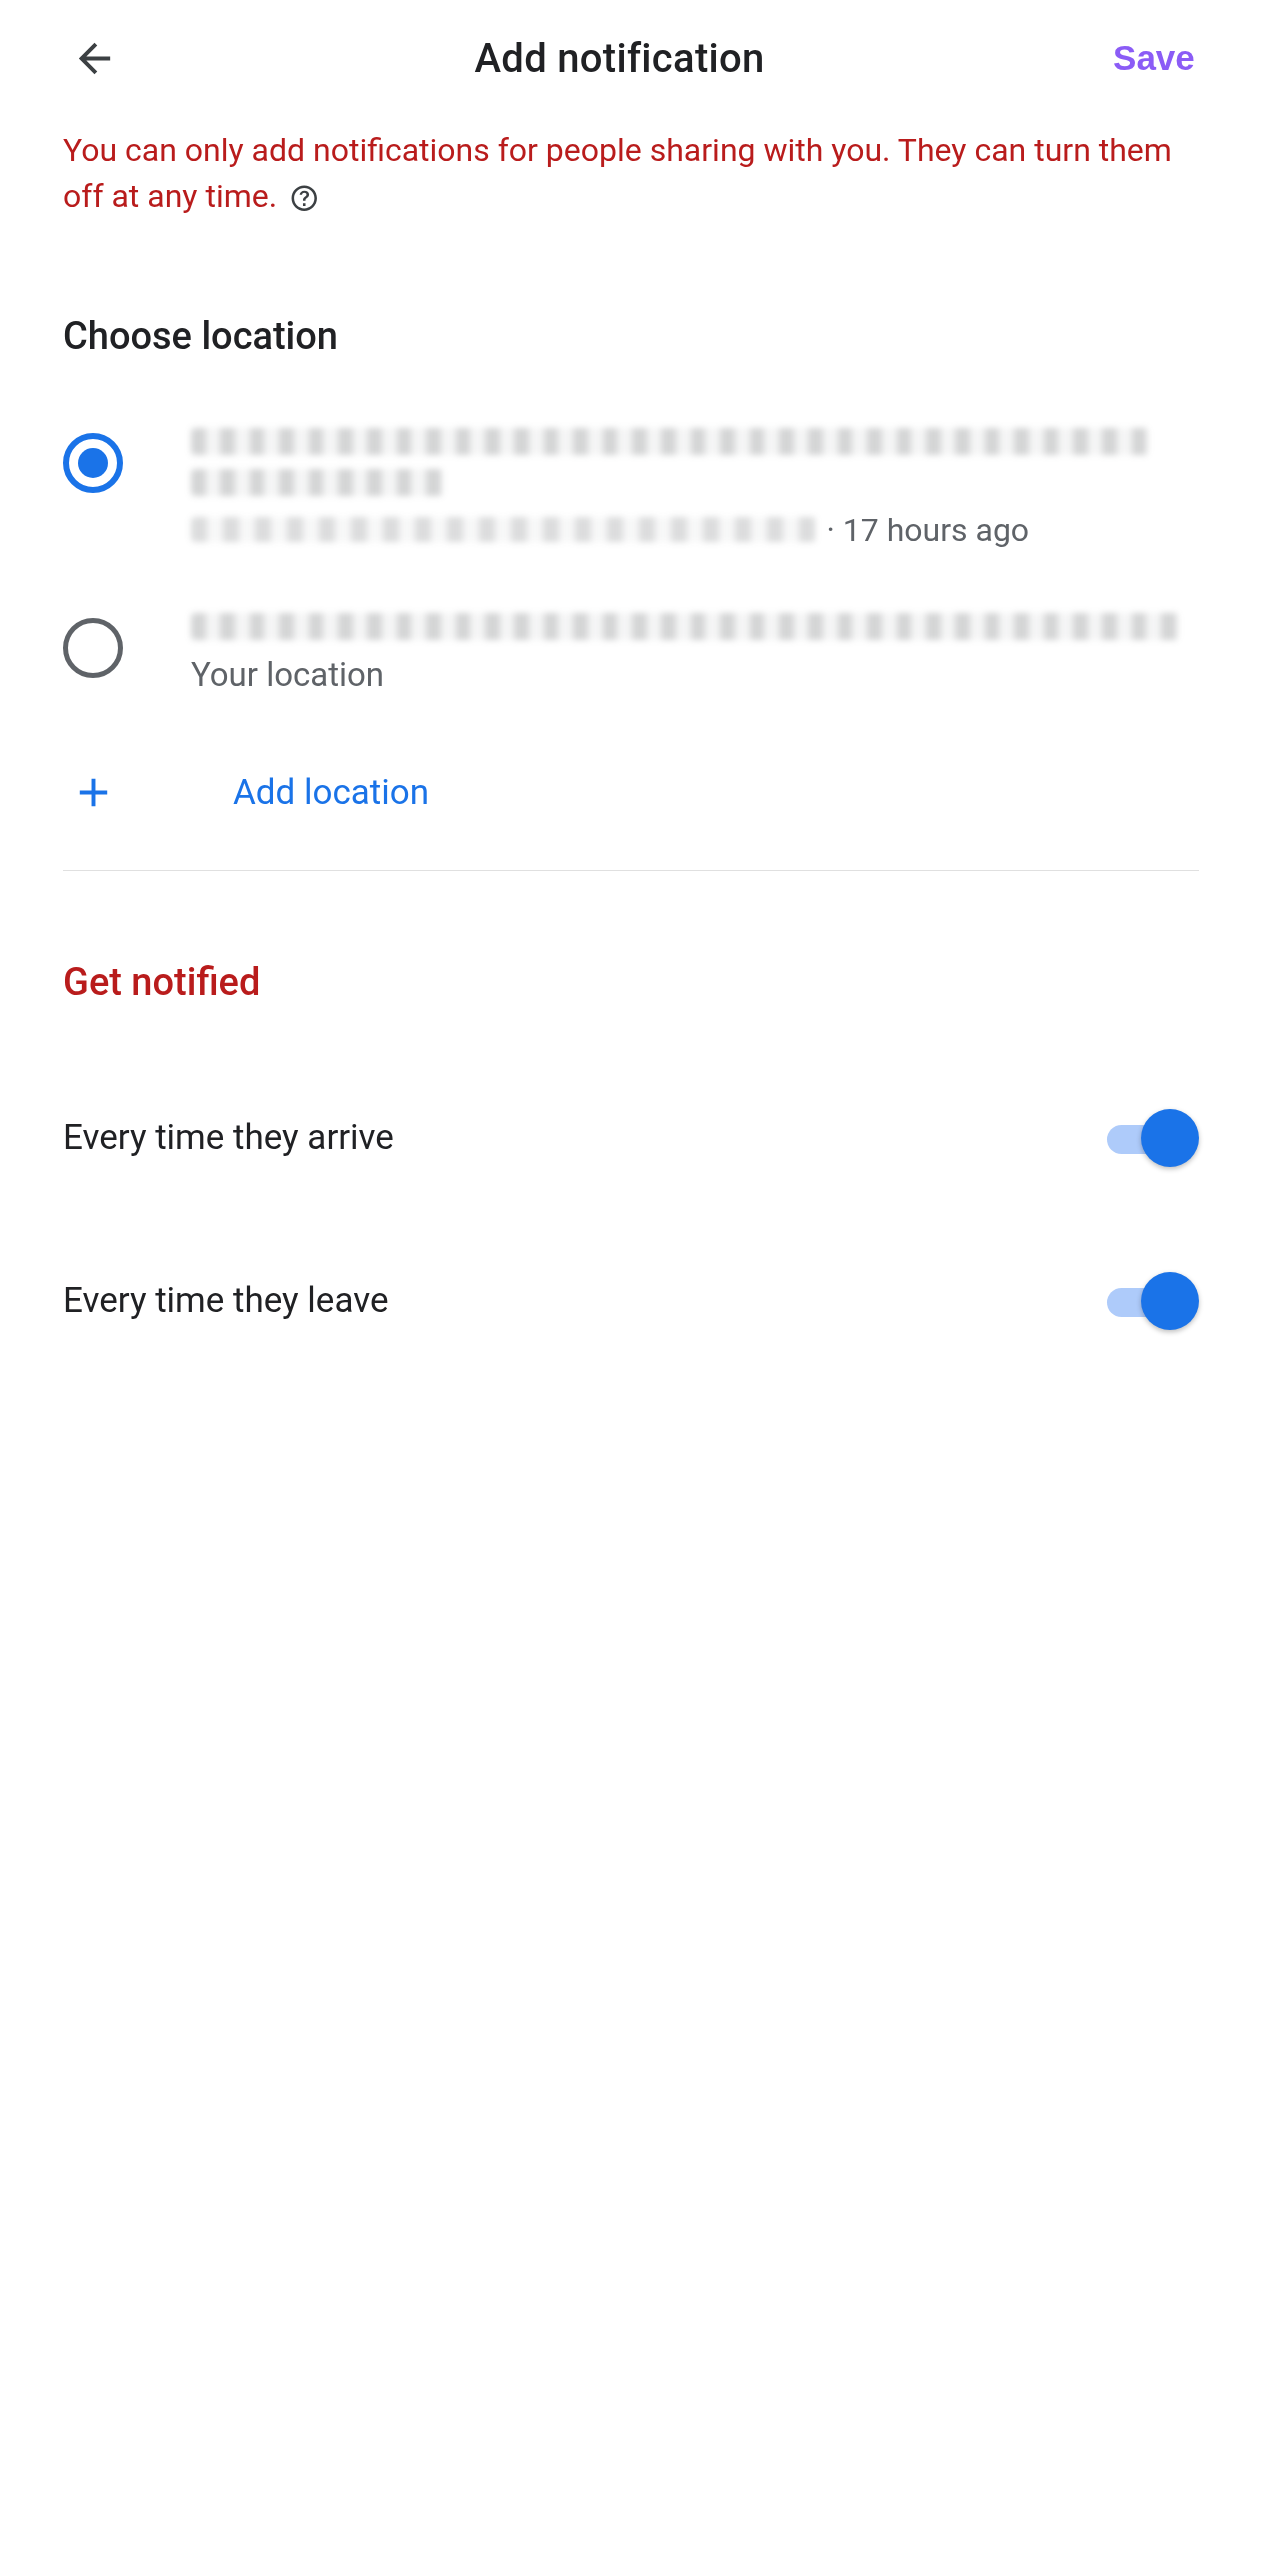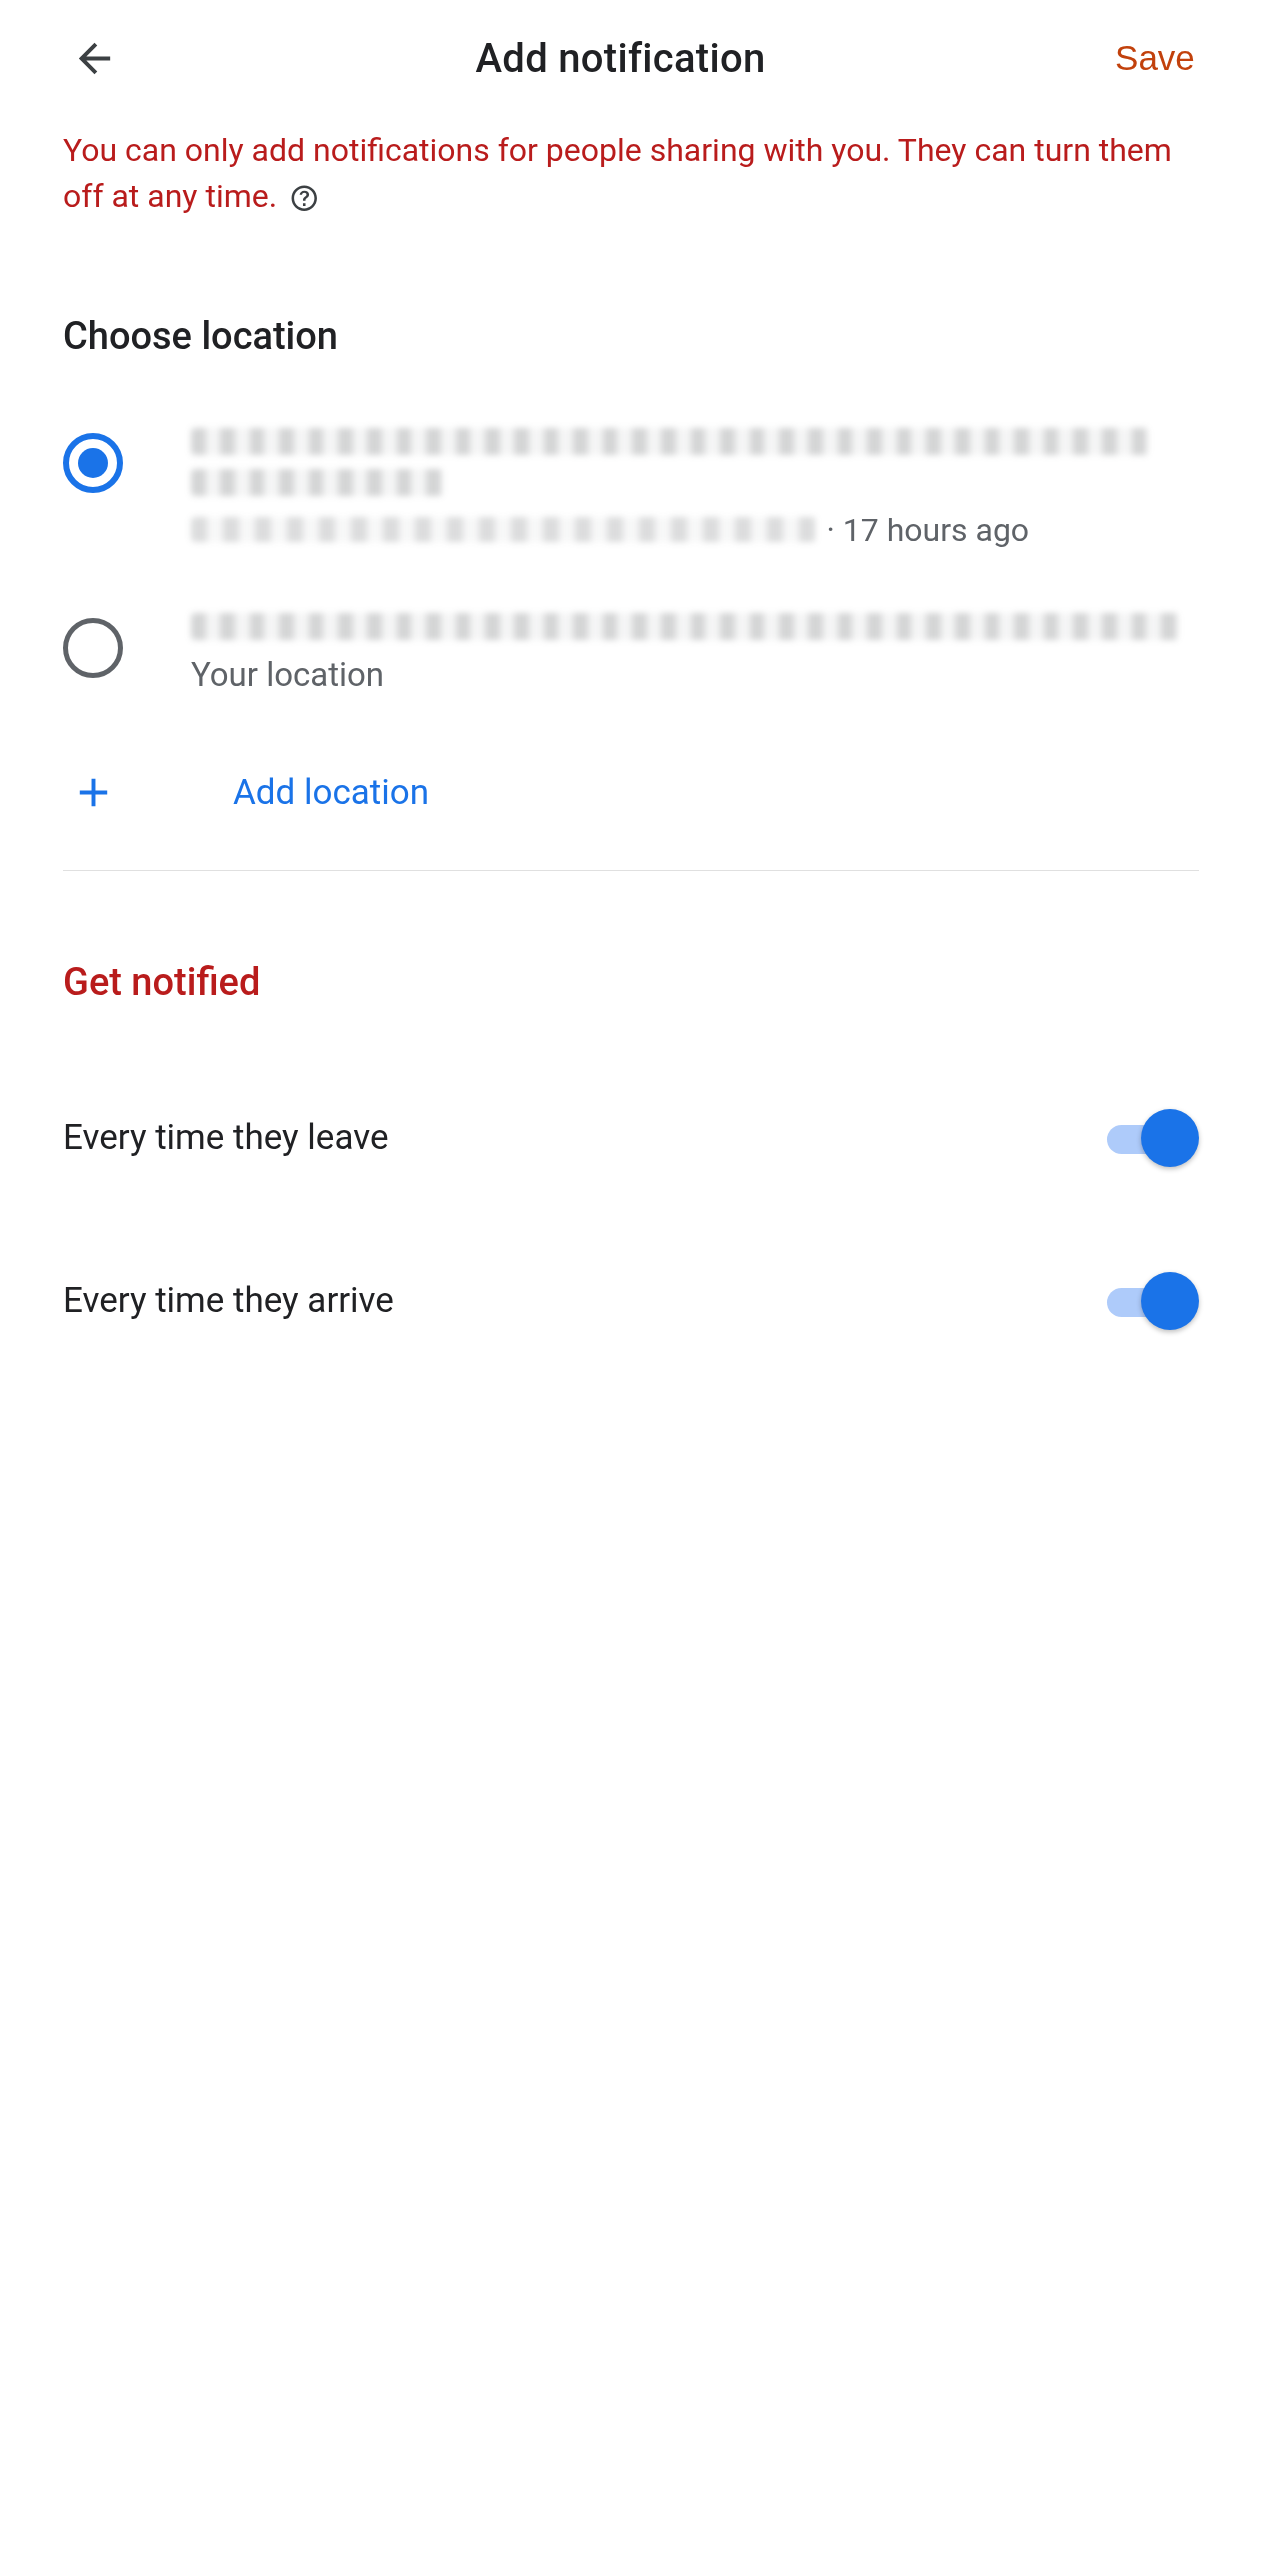--- a/index.html
+++ b/index.html
@@ -46,22 +46,22 @@
     text-align: center;
     font-size: 40px;
     font-weight: 500;
     color: #202124;
     letter-spacing: 0.3px;
   }
   .save-btn {
     border: none;
     background: transparent;
     font-size: 35px;
-    font-weight: 400;
-    color: #c2410c;
+    font-weight: 700;
+    color: #8b5cf6;
     cursor: pointer;
     padding-right: 4.2px;
   }
 
   
   .description {
     padding: 10.5px 63px 0 63px;
     font-size: 32px;
     line-height: 1.45;
     color: #b91c1c;
@@ -307,30 +307,30 @@
       <div class="add-label">Add location</div>
     </div>
   </div>
 
   <div class="divider"></div>
 
   <div class="notify-section">
     <div class="notify-title">Get notified</div>
 
     <div class="toggle-row">
+      <div class="toggle-label">Every time they arrive</div>
+      <div class="switch" role="switch" aria-checked="true">
+        <div class="switch-track"></div>
+        <div class="switch-thumb"></div>
+      </div>
+    </div>
+
+    <div class="toggle-row">
       <div class="toggle-label">Every time they leave</div>
       <div class="switch" role="switch" aria-checked="true">
         <div class="switch-track"></div>
         <div class="switch-thumb"></div>
       </div>
     </div>
-
-    <div class="toggle-row">
-      <div class="toggle-label">Every time they arrive</div>
-      <div class="switch" role="switch" aria-checked="true">
-        <div class="switch-track"></div>
-        <div class="switch-thumb"></div>
-      </div>
-    </div>
   </div>
 
 </div>
 
 
 </body></html>

